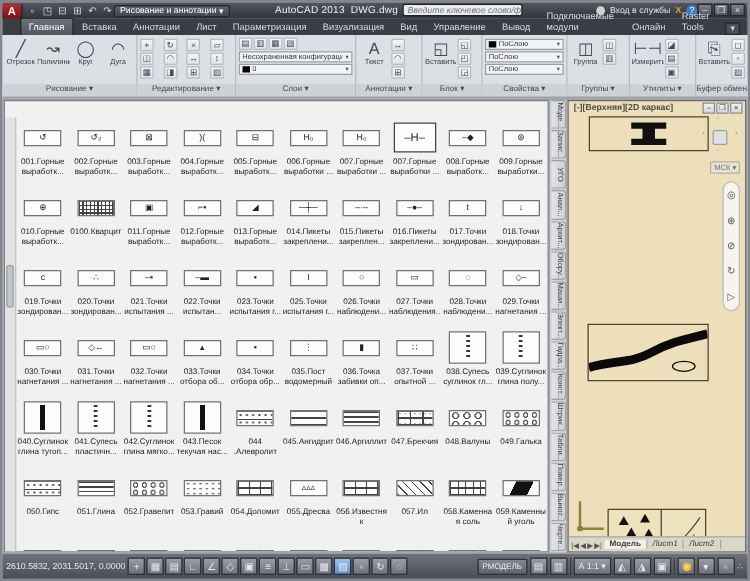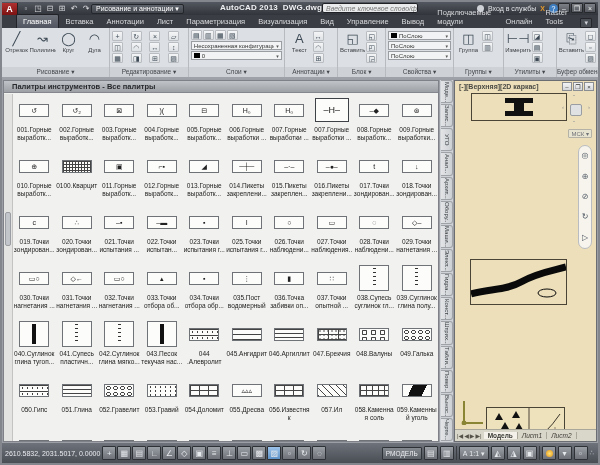--- a/index.html
+++ b/index.html
@@ -5,21 +5,21 @@
   * { margin:0; padding:0; box-sizing:border-box; }
   html,body { width:600px; height:465px; font-family:"Liberation Sans",sans-serif; background:#888c92; overflow:hidden; }
   .app { position:absolute; inset:0; border:2px solid #83878d; background:#caced3; }
 
   
   .titlebar { position:absolute; left:0; top:0; right:0; height:13px; background:linear-gradient(#53575f,#31343a); display:flex; align-items:center; color:#e8eaec; font-size:8px; }
   .applogo { width:16px; height:12px; background:linear-gradient(#b03030,#7c1212); color:#fff; font-weight:bold; font-size:9px; display:flex; align-items:center; justify-content:center; border-right:1px solid #222; }
   .qat { display:flex; align-items:center; gap:2px; margin-left:3px; }
   .qat .qi { font-size:8px; color:#d7d9dc; width:10px; text-align:center; }
   .ws-dd { display:flex; align-items:center; gap:2px; background:linear-gradient(#5e626a,#42454c); border:1px solid #23262b; border-radius:2px; padding:0 4px; height:10px; font-size:7px; color:#fff; }
-  .title-text { position:absolute; left:218px; top:1px; font-size:8px; color:#f0f1f3; font-weight:bold; letter-spacing:.2px; }
+  .title-text { position:absolute; left:218px; top:1px; font-size:8px; color:#f0f1f3; font-weight:normal; letter-spacing:.2px; }
   .search { position:absolute; left:320px; top:1px; width:96px; height:10px; background:#e9eaec; border:1px solid #1f2126; border-radius:2px; color:#777; font-style:italic; font-size:7px; line-height:9px; padding-left:3px; overflow:hidden; white-space:nowrap; }
   .tb-right { position:absolute; right:40px; top:0; height:13px; display:flex; align-items:center; gap:4px; font-size:7px; color:#e3e5e8; }
   .person-icon { width:7px; height:7px; border-radius:50%; background:#cfd2d6; position:relative; }
   .x-icon { color:#e49a2d; font-weight:bold; }
   .help-icon { width:9px; height:9px; border-radius:50%; background:#3f7fc1; color:#fff; text-align:center; line-height:9px; font-size:7px; }
   .winctl { position:absolute; right:2px; top:1px; display:flex; gap:1px; }
   .winctl span { width:12px; height:10px; background:linear-gradient(#7d8187,#55595f); border:1px solid #26282c; color:#eee; font-size:7px; line-height:9px; text-align:center; border-radius:1px; }
 
   
   .tabrow { position:absolute; left:0; top:13px; right:0; height:13px; background:#3a3d43; display:flex; align-items:flex-end; padding-left:14px; gap:1px; }
@@ -294,21 +294,20 @@
             <span class="sicon">▨</span>
           </div>
       </div>
       <div class="panel-label"><span>Буфер обмена</span></div>
     </div>
   </div>
 
   <div class="main">
 
     <div class="palette">
-      <div class="pal-header">Палитры инструментов - Все палитры</div>
       <div class="pal-body">
         <div class="pal-scroll">
             <div class="pal-thumb"></div>
           </div>
         <div class="pal-grid">
             <div class="cell">
               <div class="ibox-wrap">
                 <div class="ibox">↺</div>
               </div>
               <div class="clabel">001.Горные выработк...</div>

